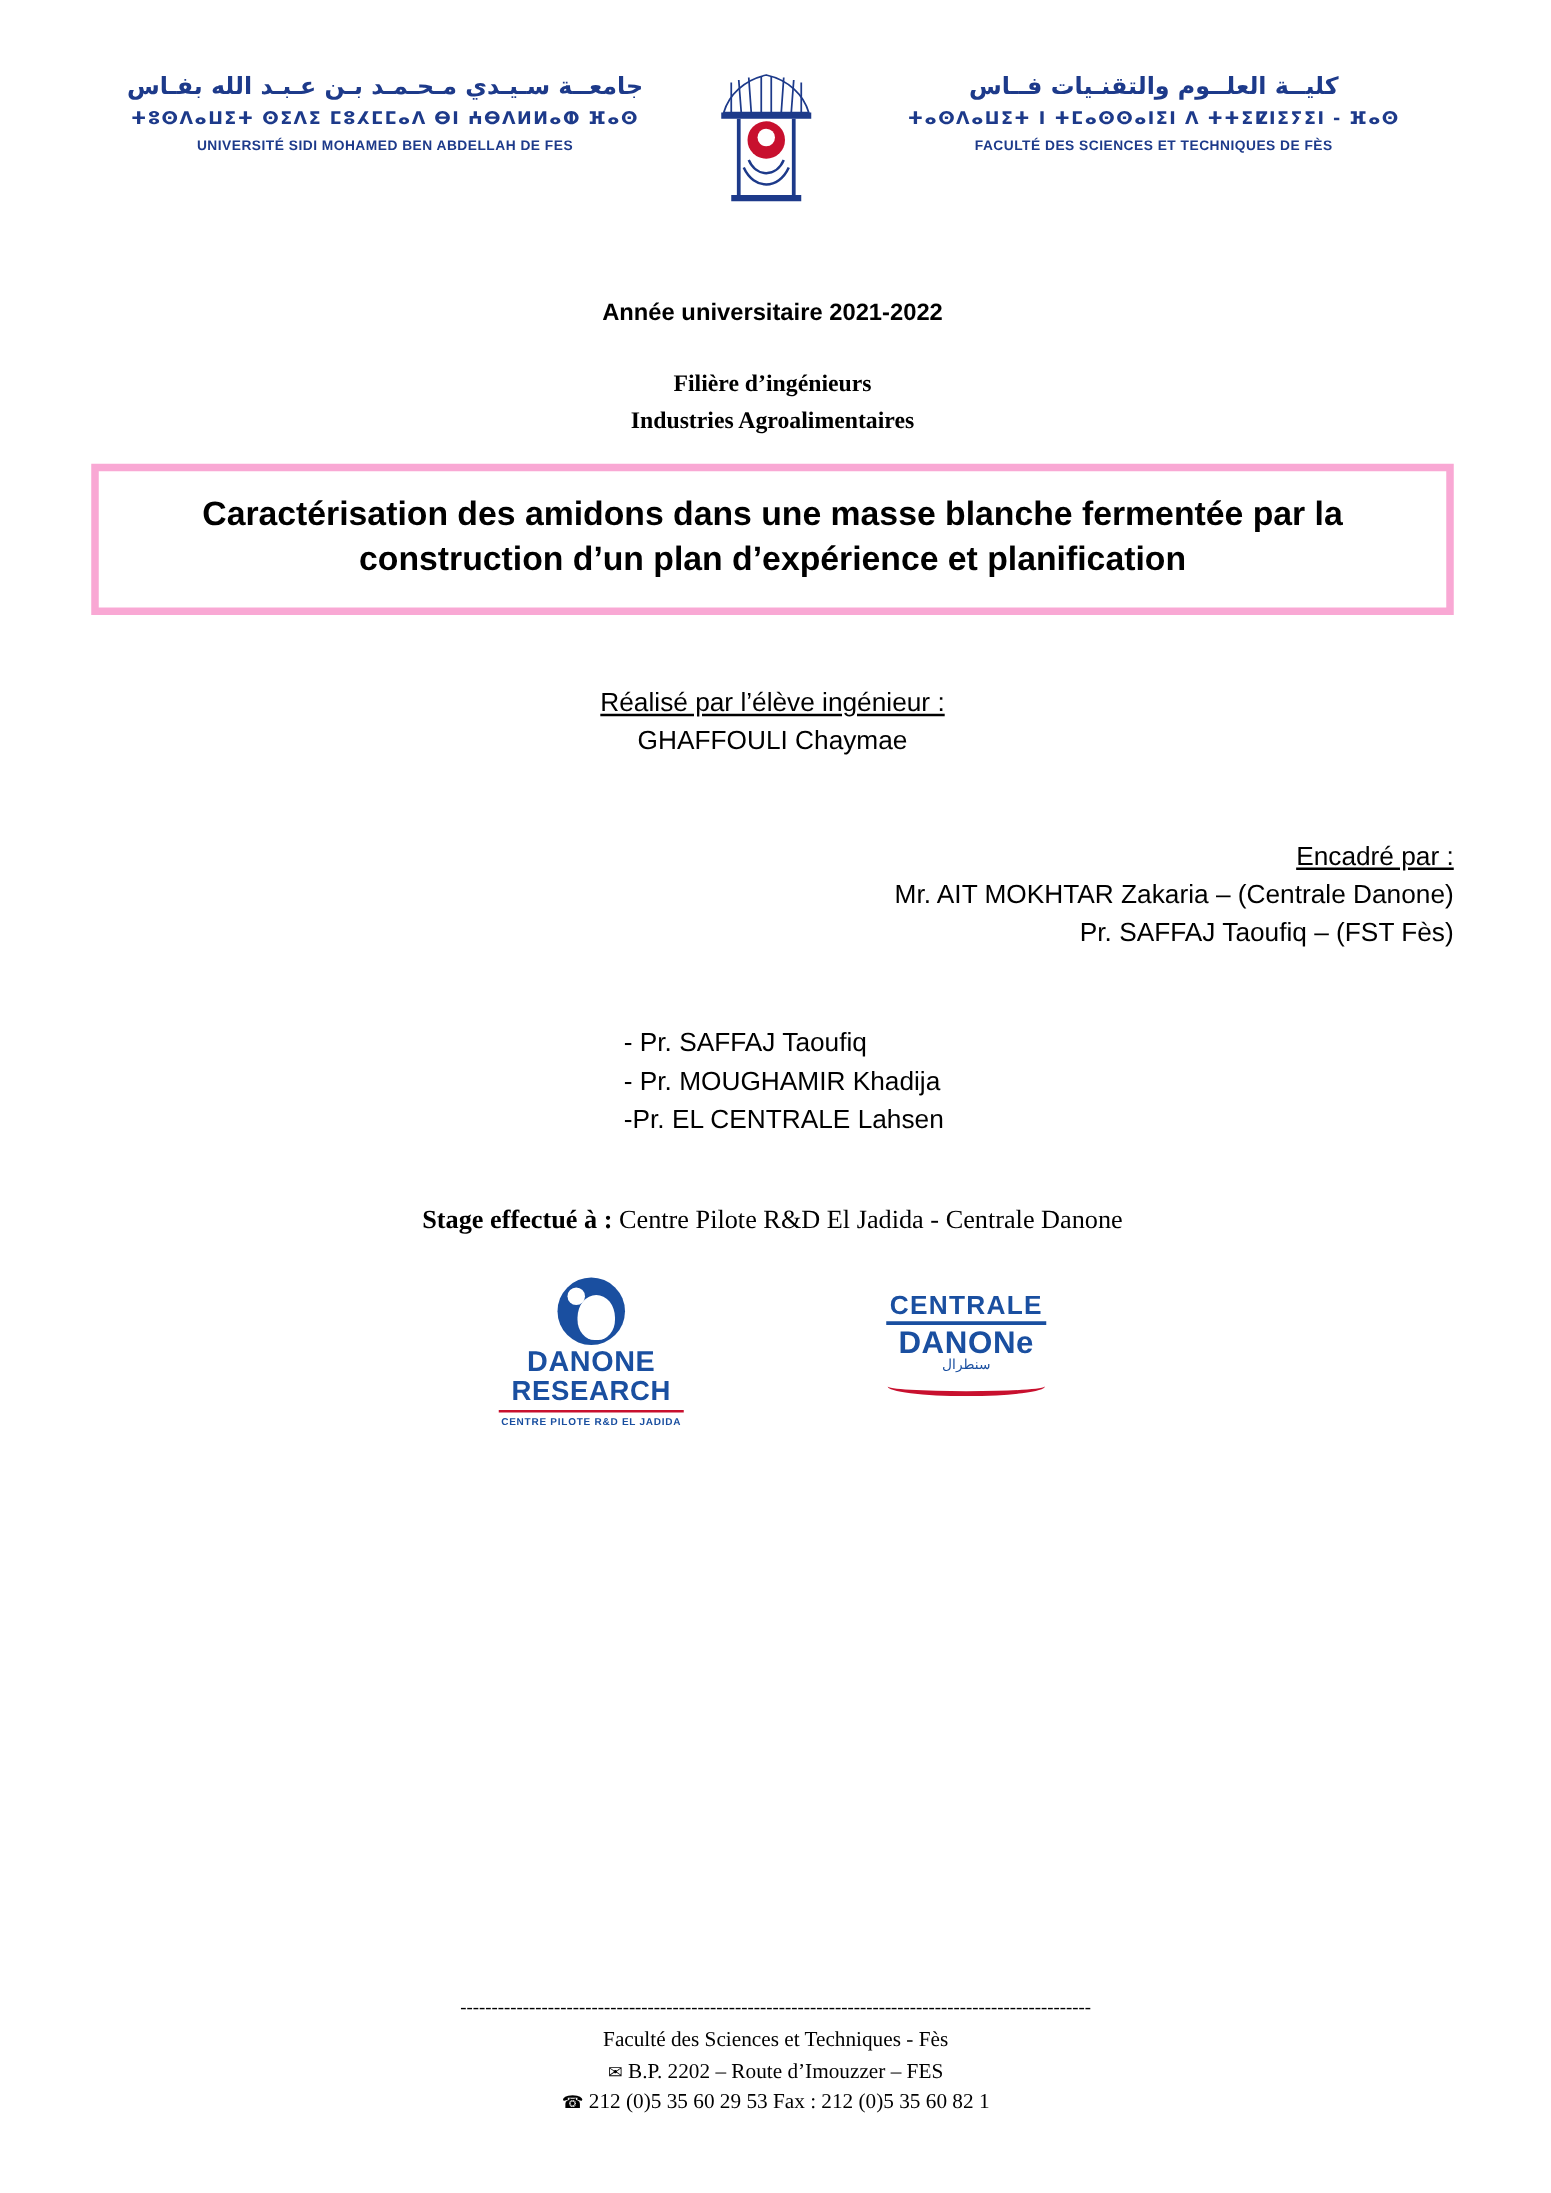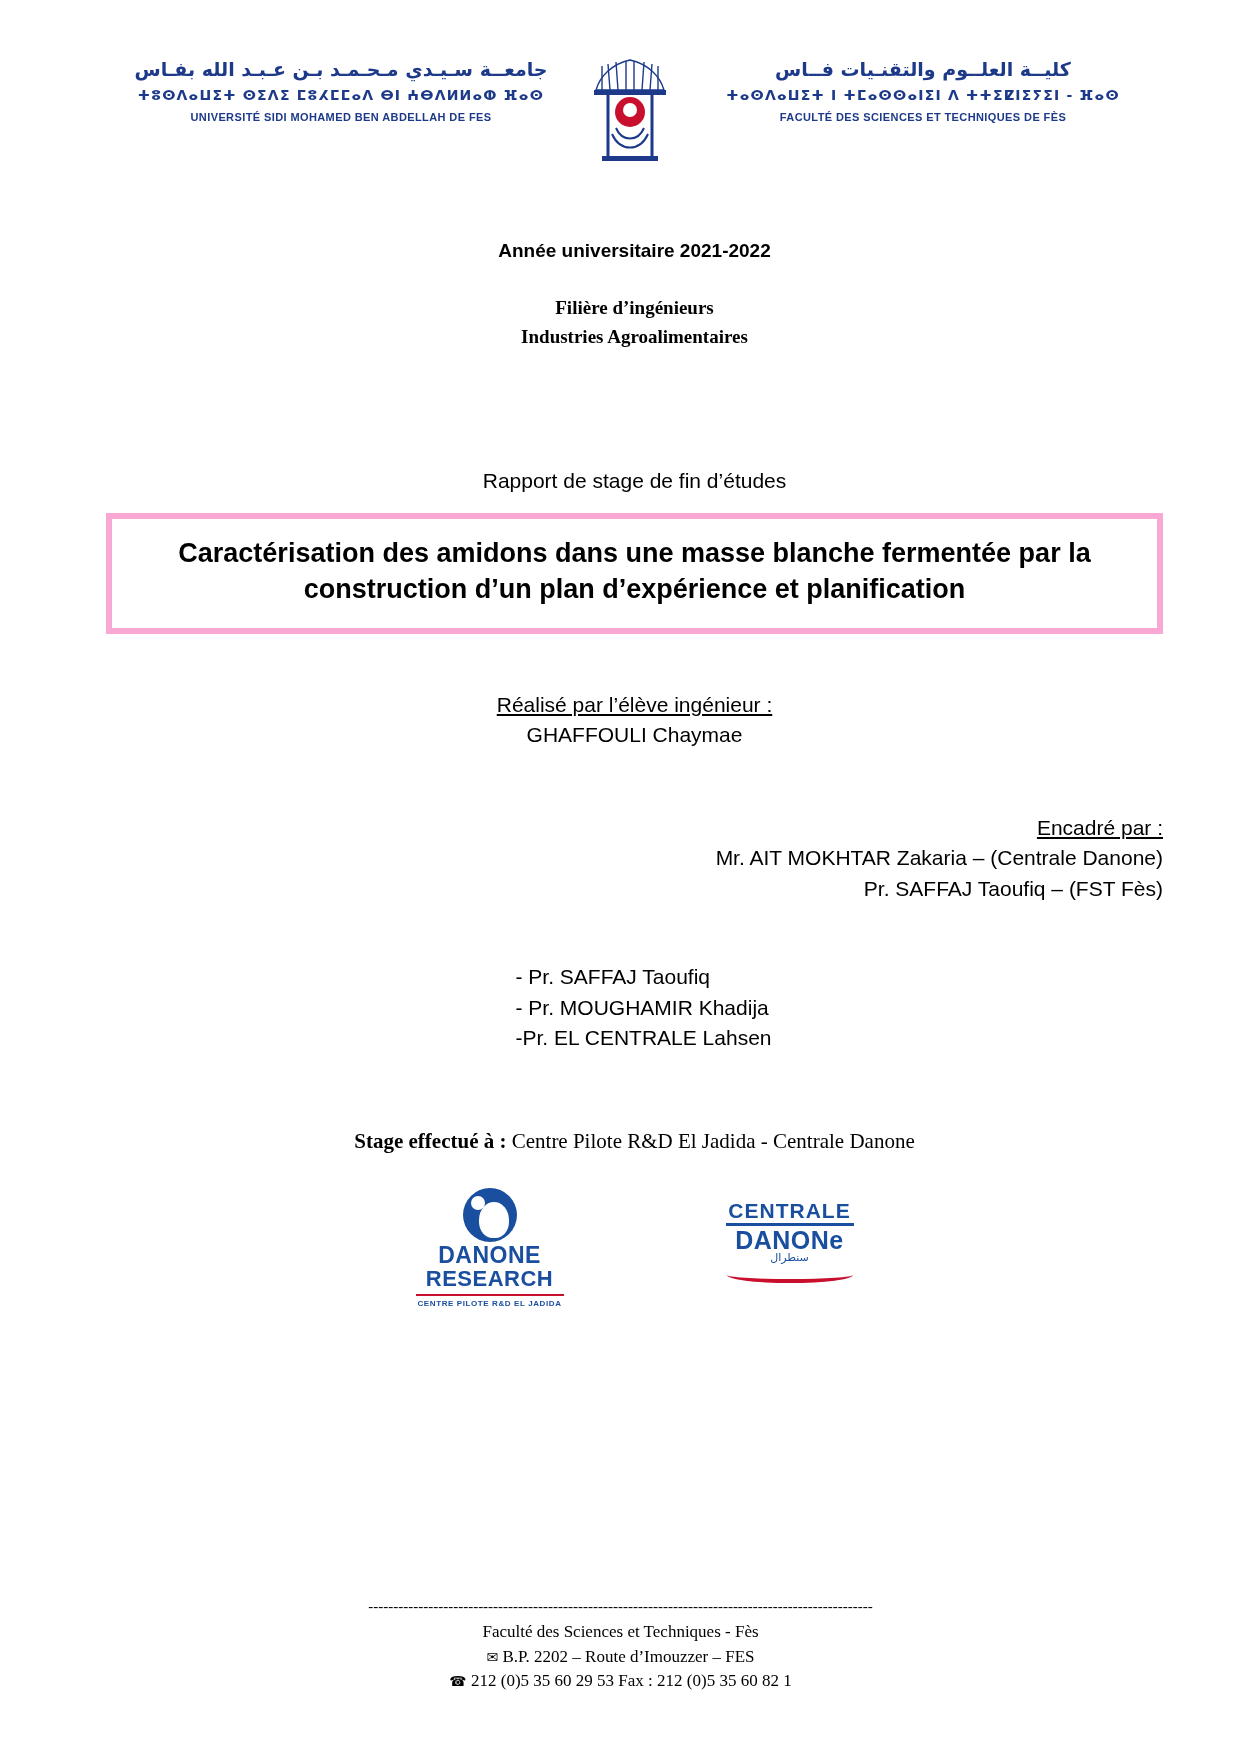--- a/index.html
+++ b/index.html
@@ -12,21 +12,21 @@
     height: 1754px;
     font-family: "Liberation Sans", sans-serif;
     color: #000000;
     position: relative;
     overflow: hidden;
   }
   .page {
     width: 1241px;
     height: 1754px;
     box-sizing: border-box;
-    padding: 48px 78px 20px 106px;
+    padding: 48px 78px 20px 73px;
     position: relative;
   }
 
   
   .header {
     display: flex;
     align-items: flex-start;
     justify-content: space-between;
     height: 120px;
     padding: 10px 20px 0 20px;
@@ -126,21 +126,21 @@
     text-align: center;
   }
   .jury-lines {
     display: inline-block;
     text-align: left;
     margin-left: 18px;
   }
 
   .stage {
     text-align: center;
-    margin-top: 76px;
+    margin-top: 52px;
     font-family: "Liberation Serif", serif;
     font-size: 21px;
   }
   .stage b { font-weight: bold; }
 
   
   .logos {
     display: flex;
     justify-content: center;
     align-items: flex-start;
@@ -317,21 +317,20 @@
 
   </div>
 
   <div class="year">Année universitaire 2021-2022</div>
 
   <div class="filiere">
     <div>Filière d’ingénieurs</div>
     <div>Industries Agroalimentaires</div>
   </div>
 
-  <div class="rapport">Rapport de stage de fin d’études</div>
 
   <div class="title-box">
     <div class="title">Caractérisation des amidons dans une masse blanche fermentée par la construction d’un plan d’expérience et planification</div>
   </div>
 
   <div class="realise">
     <div class="u">Réalisé par l’élève ingénieur :</div>
     <div>GHAFFOULI Chaymae</div>
   </div>
 

